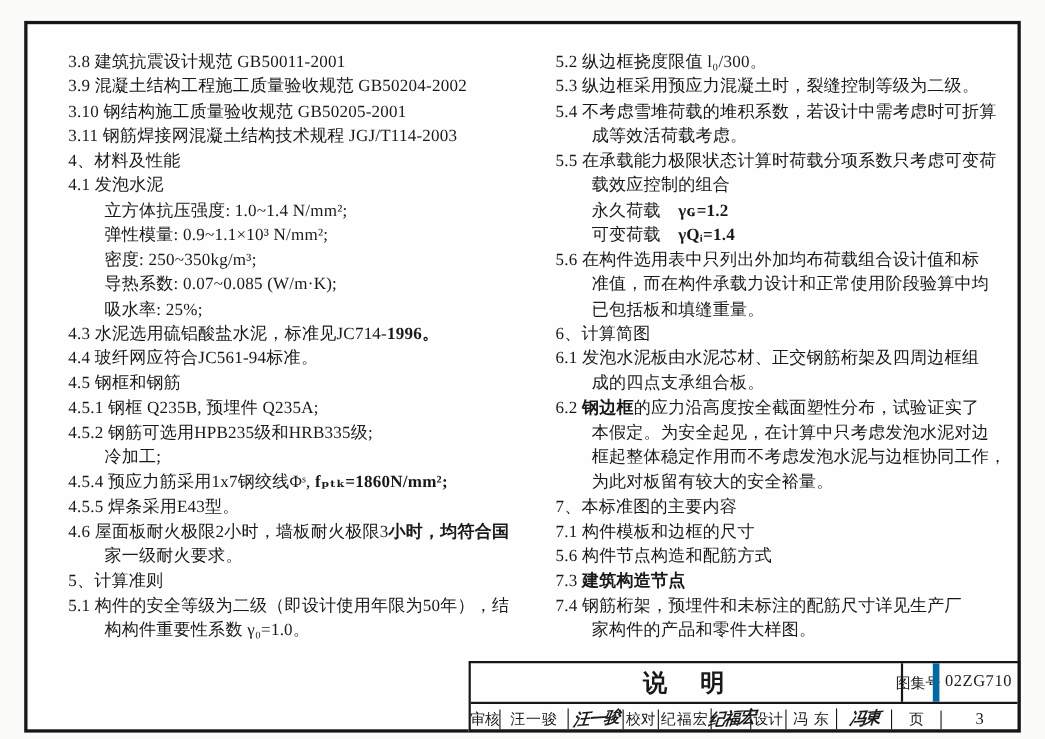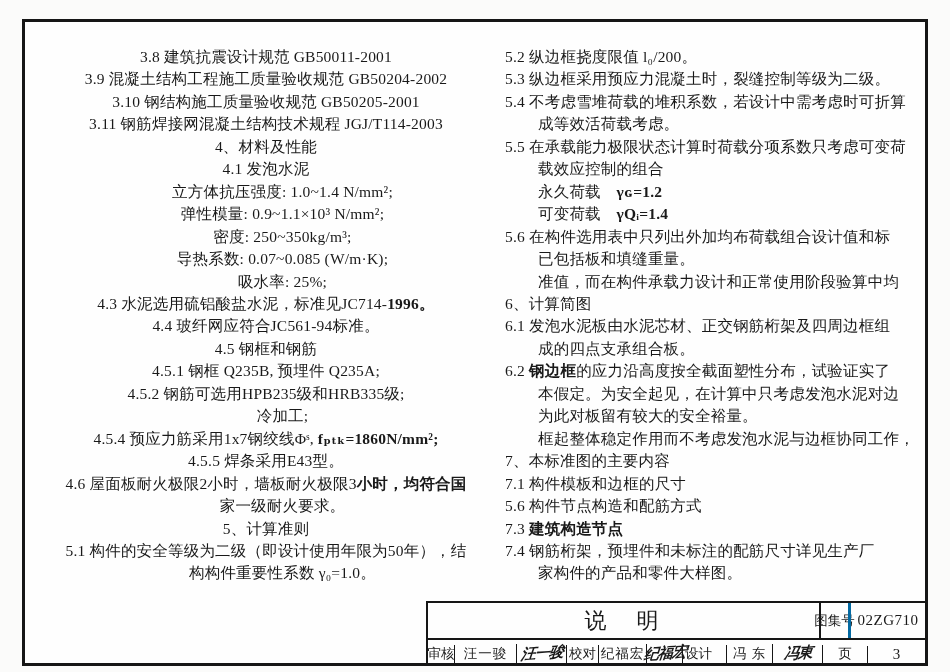--- a/index.html
+++ b/index.html
@@ -6,46 +6,46 @@
   body {
     width:950px; height:672px; position:relative; overflow:hidden;
     background:#fbfbfa; color:#191919;
     font-family:"Liberation Serif","DejaVu Serif",serif;
   }
   .frame {
     position:absolute; left:22px; top:19px; width:906px; height:647px;
     box-sizing:border-box; border:3px solid #161616; background:#fefefe;
   }
   .col { position:absolute; }
-  .col-l { left:62px;  top:46px; width:408px;text-align:center; }
+  .col-l { left:62px;  top:46px; width:408px; }
   .col-r { left:505px; top:46px; width:412px; }
   .ln { line-height:22.45px; font-size:15.5px; white-space:nowrap; letter-spacing:0.2px; }
   .ln.ind { padding-left:33px; }
   .b { font-weight:700; }
   
   .titleblock {
     position:absolute; left:426px; top:601px; width:502px; height:65px;
     box-sizing:border-box; border:2px solid #161616; border-right-width:3px; border-bottom-width:3px;
     display:flex; flex-direction:column; background:#fefefe;
   }
   .tb-row1 { flex:1; display:flex; border-bottom:2px solid #161616; align-items:stretch; }
   .tb-row2 { height:23px; display:flex; align-items:flex-end; font-size:13.5px; }
   .cell { display:flex; align-items:center; justify-content:center; box-sizing:border-box; overflow:visible; white-space:nowrap; }
   .bl { border-left:1.5px solid #161616; }
-  .tb-title { flex:1; font-size:22px; font-weight:400; letter-spacing:4px; }
+  .tb-title { flex:1; font-size:22px; font-weight:700; letter-spacing:4px; }
   .tb-atlas-label { width:29px; font-size:13.5px; border-left:2px solid #161616; }
-  .tb-atlas-no { width:77px; font-size:15px; letter-spacing:0.5px; border-left:3px solid #0369a1; }
+  .tb-atlas-no { width:77px; font-size:15px; letter-spacing:0.5px; border-left:6px solid #0369a1; }
   .w-label1 { width:26px; }
   .w-name1  { width:62px; }
   .w-sig1   { width:50px; }
   .w-label2 { width:32px; }
   .w-name2  { width:48px; }
   .w-sig2   { width:36px; }
   .w-label3 { width:32px; }
-  .w-name3  { width:46px;margin-left:12px; }
+  .w-name3  { width:46px; }
   .w-sig3   { width:50px; }
   .w-page   { width:45px; }
   .w-pageno { flex:1; font-size:15px; }
   .sig {
     font-style:italic; font-weight:700; font-size:15px; letter-spacing:-1px;
     transform:rotate(-4deg) skewX(-10deg); display:inline-block;
   }
   .name { letter-spacing:1px; }
 </style>
 </head>
@@ -74,38 +74,38 @@
   <div class="ln"><span>4.5.4 预应力筋采用1x7钢绞线Φˢ, </span><span class="b">fₚₜₖ=1860N/mm²;</span></div>
   <div class="ln"><span>4.5.5 焊条采用E43型。</span><span class="b"></span></div>
   <div class="ln"><span>4.6 屋面板耐火极限2小时，墙板耐火极限3</span><span class="b">小时，均符合国</span></div>
   <div class="ln ind"><span>家一级耐火要求。</span><span class="b"></span></div>
   <div class="ln"><span>5、计算准则</span><span class="b"></span></div>
   <div class="ln"><span>5.1 构件的安全等级为二级（即设计使用年限为50年），结</span><span class="b"></span></div>
   <div class="ln ind"><span>构构件重要性系数 γ₀=1.0。</span><span class="b"></span></div>
 </div>
 
 <div class="col col-r">
-  <div class="ln"><span>5.2 纵边框挠度限值 l₀/200。</span><span class="b"></span></div>
+  <div class="ln"><span>5.2 纵边框挠度限值 l₀/300。</span><span class="b"></span></div>
   <div class="ln"><span>5.3 纵边框采用预应力混凝土时，裂缝控制等级为二级。</span><span class="b"></span></div>
   <div class="ln"><span>5.4 不考虑雪堆荷载的堆积系数，若设计中需考虑时可折算</span><span class="b"></span></div>
   <div class="ln ind"><span>成等效活荷载考虑。</span><span class="b"></span></div>
   <div class="ln"><span>5.5 在承载能力极限状态计算时荷载分项系数只考虑可变荷</span><span class="b"></span></div>
   <div class="ln ind"><span>载效应控制的组合</span><span class="b"></span></div>
   <div class="ln ind"><span>永久荷载　</span><span class="b">γɢ=1.2</span></div>
   <div class="ln ind"><span>可变荷载　</span><span class="b">γQᵢ=1.4</span></div>
   <div class="ln"><span>5.6 在构件选用表中只列出外加均布荷载组合设计值和标</span><span class="b"></span></div>
+  <div class="ln ind"><span>准值，而在构件承载力设计和正常使用阶段验算中均</span><span class="b"></span></div>
   <div class="ln ind"><span>已包括板和填缝重量。</span><span class="b"></span></div>
-  <div class="ln ind"><span>准值，而在构件承载力设计和正常使用阶段验算中均</span><span class="b"></span></div>
   <div class="ln"><span>6、计算简图</span><span class="b"></span></div>
   <div class="ln"><span>6.1 发泡水泥板由水泥芯材、正交钢筋桁架及四周边框组</span><span class="b"></span></div>
   <div class="ln ind"><span>成的四点支承组合板。</span><span class="b"></span></div>
   <div class="ln"><span>6.2 </span><span class="b">钢边框</span><span>的应力沿高度按全截面塑性分布，试验证实了</span></div>
   <div class="ln ind"><span>本假定。为安全起见，在计算中只考虑发泡水泥对边</span><span class="b"></span></div>
+  <div class="ln ind"><span>框起整体稳定作用而不考虑发泡水泥与边框协同工作，</span><span class="b"></span></div>
   <div class="ln ind"><span>为此对板留有较大的安全裕量。</span><span class="b"></span></div>
-  <div class="ln ind"><span>框起整体稳定作用而不考虑发泡水泥与边框协同工作，</span><span class="b"></span></div>
   <div class="ln"><span>7、本标准图的主要内容</span><span class="b"></span></div>
   <div class="ln"><span>7.1 构件模板和边框的尺寸</span><span class="b"></span></div>
   <div class="ln"><span>5.6 构件节点构造和配筋方式</span><span class="b"></span></div>
   <div class="ln"><span>7.3 </span><span class="b">建筑构造节点</span></div>
   <div class="ln"><span>7.4 钢筋桁架，预埋件和未标注的配筋尺寸详见生产厂</span><span class="b"></span></div>
   <div class="ln ind"><span>家构件的产品和零件大样图。</span><span class="b"></span></div>
 </div>
 
 <div class="titleblock">
   <div class="tb-row1">

